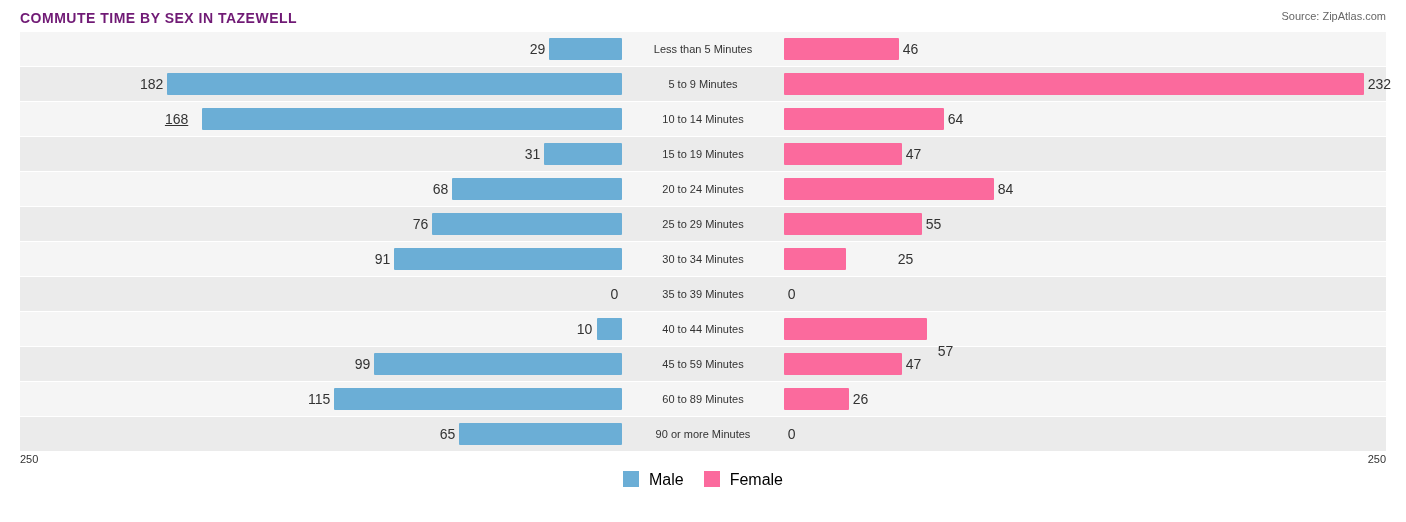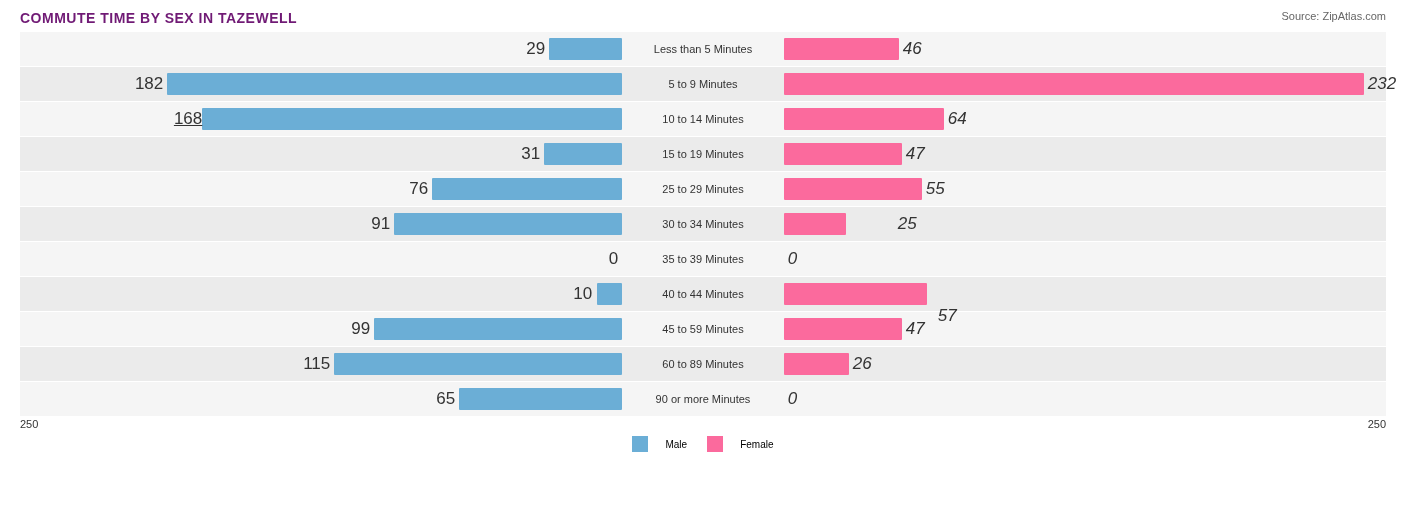--- a/index.html
+++ b/index.html
@@ -58,21 +58,20 @@
       height: 100%;
     }
     .right-section {
       width: 620px;
       display: flex;
       align-items: center;
       justify-content: flex-start;
       padding-left: 4px;
       position: relative;
       height: 100%;
-      font-style: italic;
     }
     .label-section {
       width: 166px;
       display: flex;
       align-items: center;
       justify-content: center;
       font-size: 11px;
       color: #333;
       text-align: center;
       padding: 0 4px;
@@ -87,38 +86,37 @@
       border-radius: 1px;
     }
     .female-bar {
       height: 22px;
       background: #fb6a9d;
       position: absolute;
       left: 0;
       border-radius: 1px;
     }
     .value-label {
-      font-size: 17px;
+      font-size: 14px;
       color: #333;
       position: absolute;
       white-space: nowrap;
       z-index: 3;
     }
     .legend {
       display: flex;
       justify-content: center;
       align-items: center;
       margin-top: 6px;
       gap: 20px;
     }
     .legend-item {
       display: flex;
-      align-items: center;
-      gap: 17px;
-      font-size: 10px;
+      gap: 10px;
+      font-size: 16px;
     }
     .legend-box {
       width: 16px;
       height: 16px;
     }
     .bottom-labels {
       display: flex;
       justify-content: space-between;
       font-size: 11px;
       color: #333;
@@ -154,37 +152,48 @@
         </div>
         <div class="label-section">5 to 9 Minutes</div>
         <div class="right-section">
           <div class="female-bar" style="width: 580px;"></div>
           <span class="value-label" style="left: 584px;">232</span>
         </div>
       </div>
       <div class="bar-row">
         <div class="left-section">
           <div class="male-bar" style="width: 420px;"></div>
-          <span class="value-label" style="right: 420px; text-decoration: underline;">168</span>
+          <span class="value-label" style="right: 434px; text-decoration: underline;">168</span>
         </div>
         <div class="label-section">10 to 14 Minutes</div>
         <div class="right-section">
           <div class="female-bar" style="width: 160px;"></div>
           <span class="value-label" style="left: 164px;">64</span>
         </div>
       </div>
       <div class="bar-row">
         <div class="left-section">
           <div class="male-bar" style="width: 78px;"></div>
           <span class="value-label" style="right: 82px;">31</span>
         </div>
         <div class="label-section">15 to 19 Minutes</div>
         <div class="right-section">
           <div class="female-bar" style="width: 118px;"></div>
           <span class="value-label" style="left: 122px;">47</span>
+        </div>
+      </div>
+      <div class="bar-row">
+        <div class="left-section">
+          <div class="male-bar" style="width: 170px;"></div>
+          <span class="value-label" style="right: 174px;">68</span>
+        </div>
+        <div class="label-section">20 to 24 Minutes</div>
+        <div class="right-section">
+          <div class="female-bar" style="width: 210px;"></div>
+          <span class="value-label" style="left: 214px;">84</span>
         </div>
       </div>
       <div class="bar-row">
         <div class="left-section">
           <div class="male-bar" style="width: 190px;"></div>
           <span class="value-label" style="right: 194px; margin-left: 16px;">76</span>
         </div>
         <div class="label-section">25 to 29 Minutes</div>
         <div class="right-section">
           <div class="female-bar" style="width: 138px;"></div>

